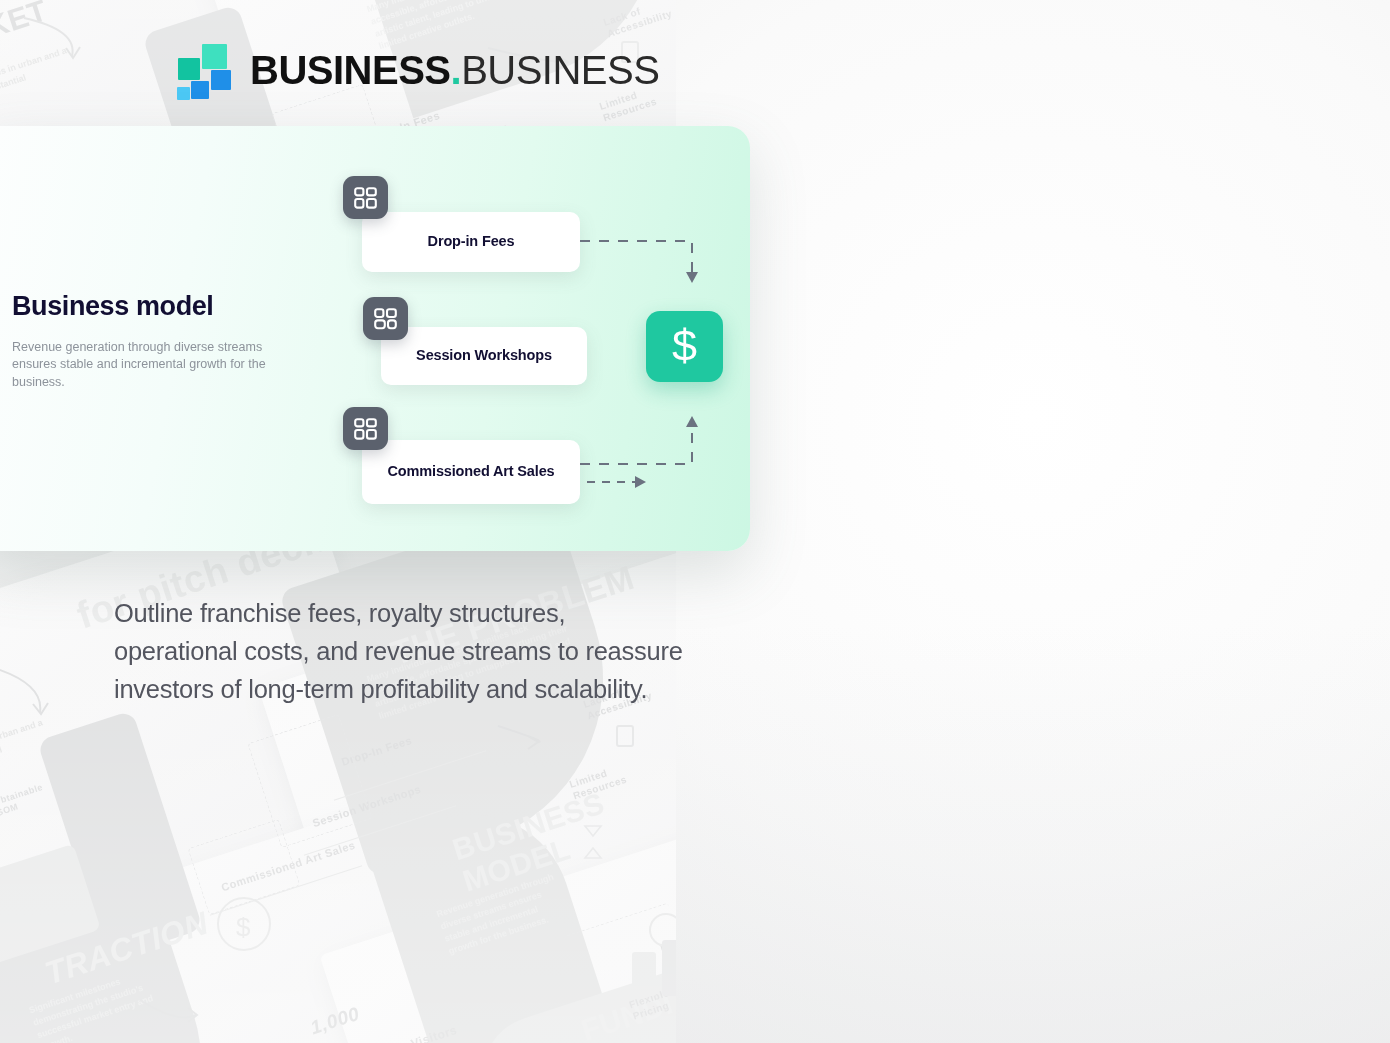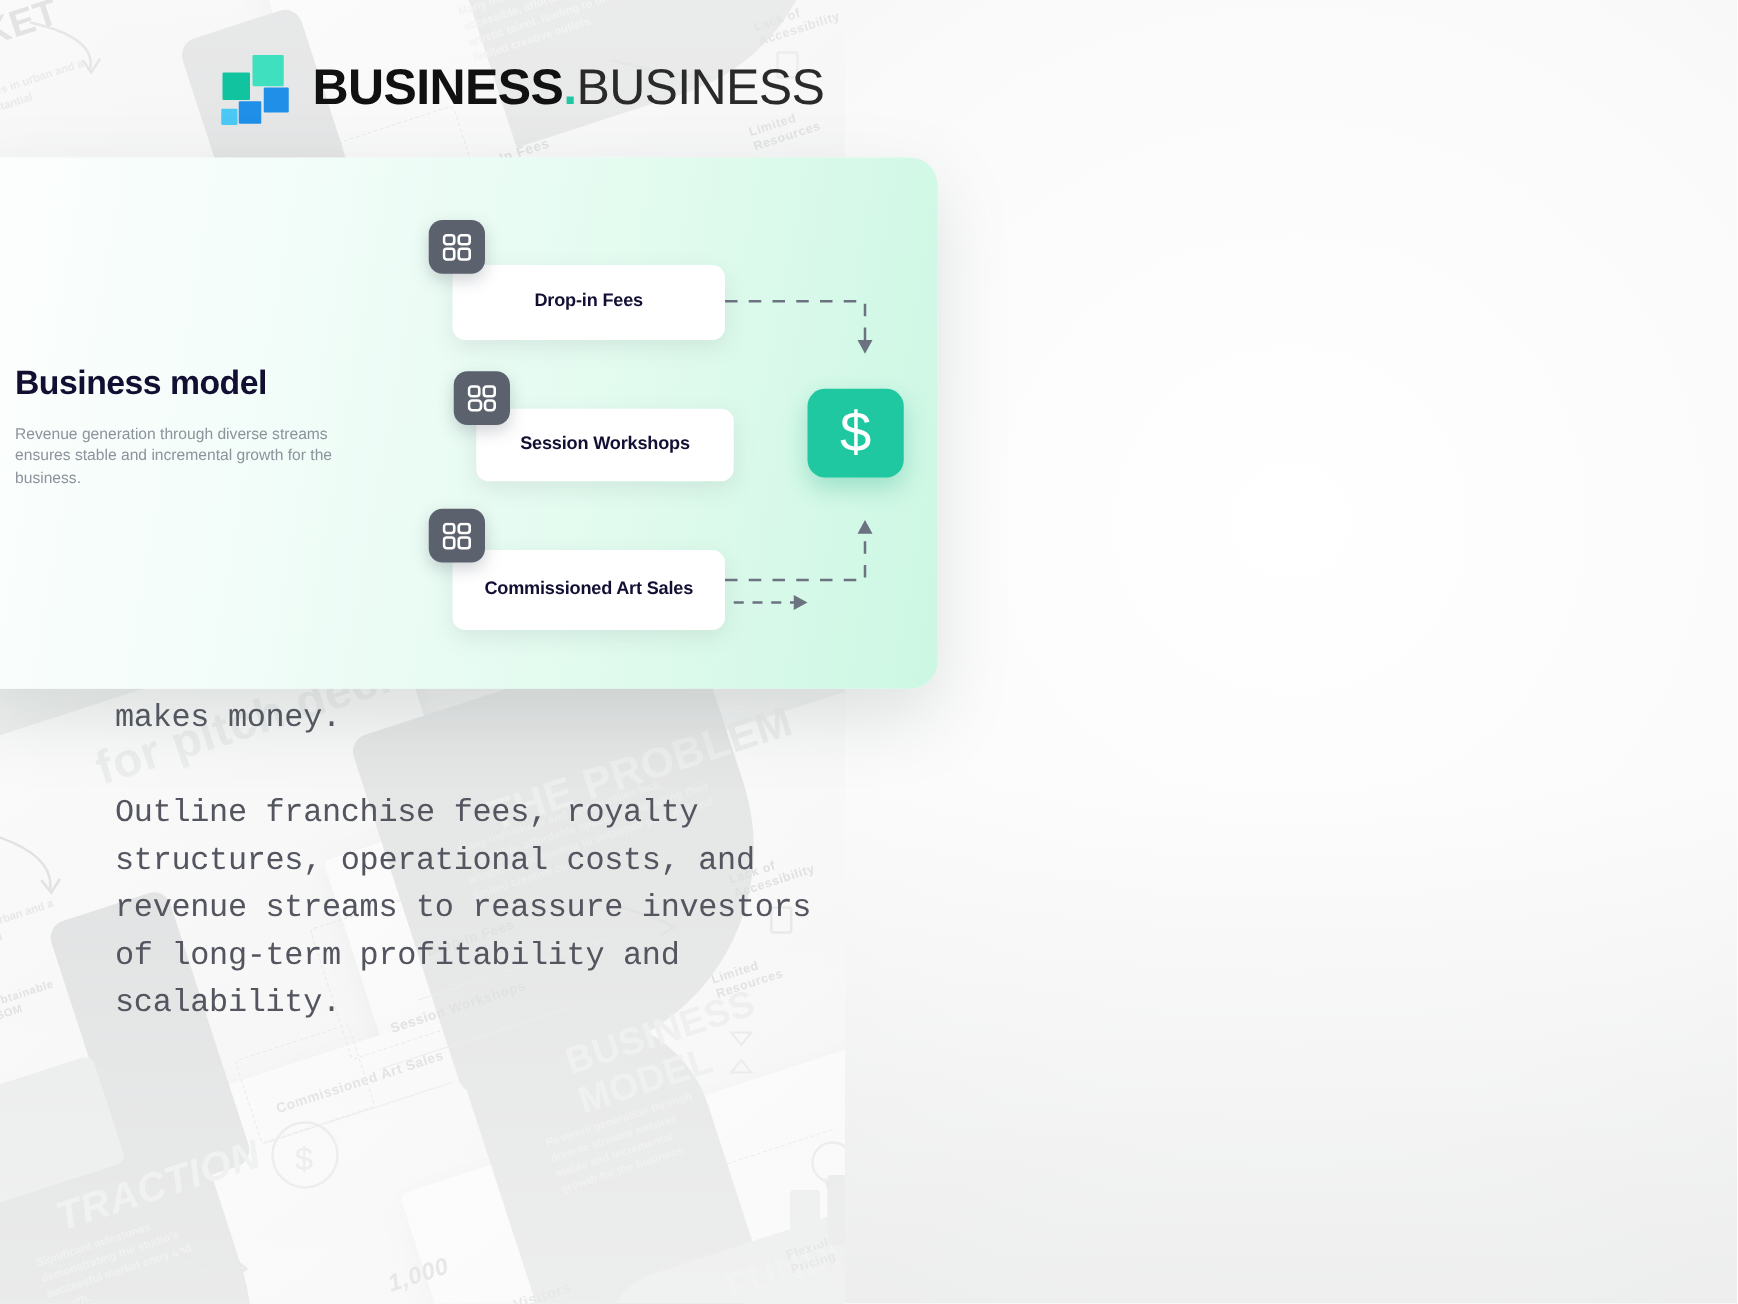--- a/index.html
+++ b/index.html
@@ -244,24 +244,23 @@
     font-size: 57px;
     font-weight: 800;
     color: #0d1033;
     letter-spacing: -1.6px;
     line-height: 1;
   }
 
   
   #body-copy {
     position: absolute;
-    left: 92px;
+    left: 114px;
     top: 518px;
     width: 580px;
-    font-family: Liberation Mono, monospace;
   }
   #body-copy p {
     font-size: 25.5px;
     line-height: 38px;
     color: #53555f;
     font-weight: 400;
     letter-spacing: -0.25px;
   }
   #body-copy p + p { margin-top: 38px; }
 </style>

